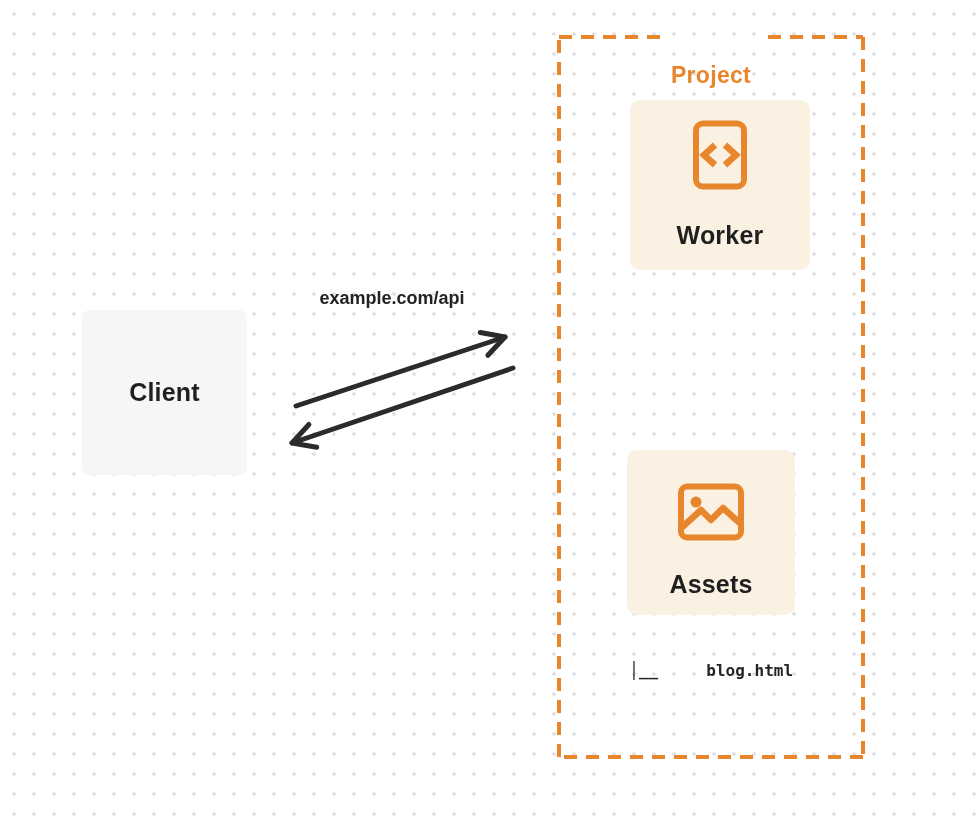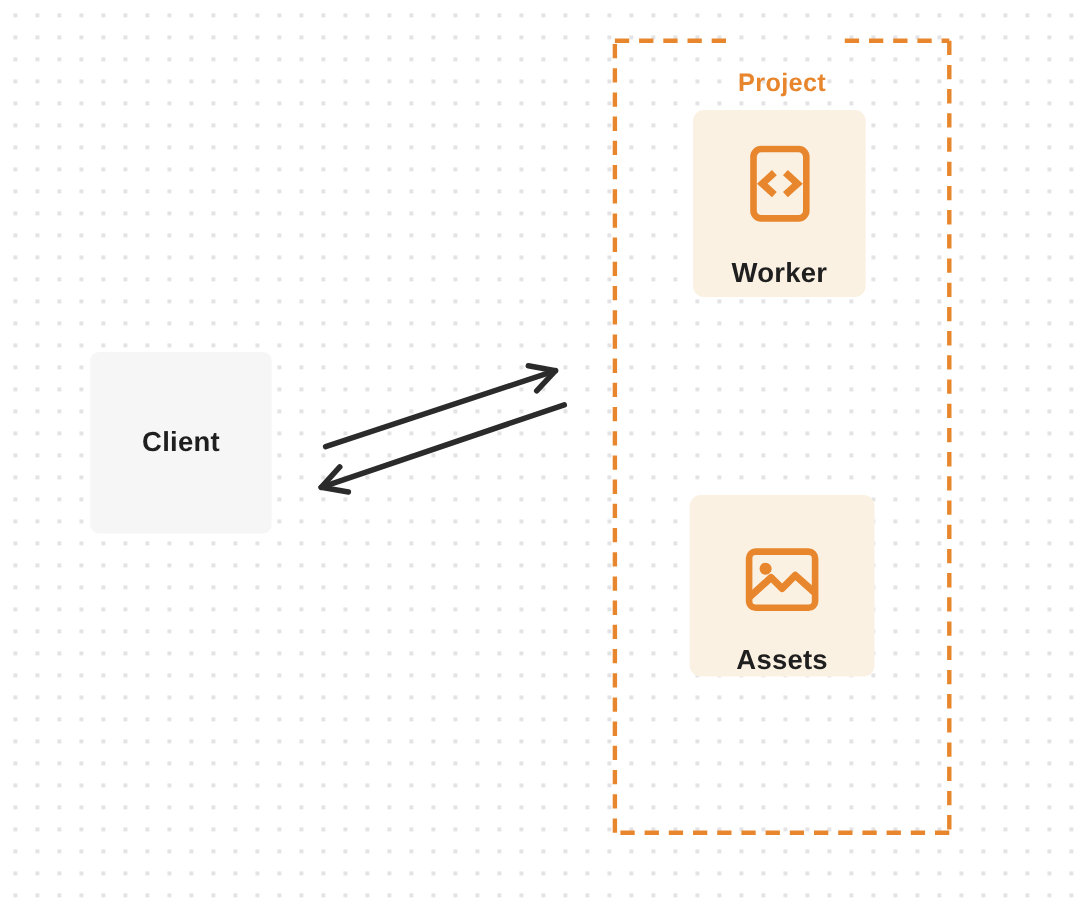--- a/index.html
+++ b/index.html
@@ -48,39 +48,38 @@
   }
   .card-label {
     font-size: 25px;
     font-weight: 700;
     color: #1f1f1f;
     letter-spacing: 0.2px;
   }
   .worker-card {
     left: 630px;
     top: 100px;
-    width: 157px;
+    width: 180px;
     height: 170px;
-    padding-top: 32px;
+    padding-top: 20px;
     box-sizing: border-box;
     gap: 27px;
   }
   .assets-card {
     left: 627px;
     top: 450px;
     width: 168px;
     height: 165px;
     padding-top: 33px;
     box-sizing: border-box;
     gap: 25px;
-    justify-content: flex-end;
   }
   .client-card {
     left: 82px;
-    top: 320px;
+    top: 310px;
     width: 165px;
     height: 165px;
     background: #f6f6f7;
     border-radius: 8px;
     justify-content: center;
   }
   .request-label {
     position: absolute;
     left: 292px;
     top: 288px;
@@ -157,18 +156,20 @@
         <path d="M3,46 L24,27 L34,37 L46,25 L65,42" fill="none" stroke="#e8862d" stroke-width="6.5" stroke-linejoin="round" clip-path="url(#imgclip)"></path>
       </svg>
     </span>
     <div class="card-label">Assets</div>
   </div>
 
   <div class="card client-card">
     <div class="card-label">Client</div>
   </div>
 
+  <div class="request-label">example.com/api</div>
 
   <div class="file-tree">
+    <div>  │__     blog.html</div>
     
   </div>
 
 </div>
 
 </body></html>

